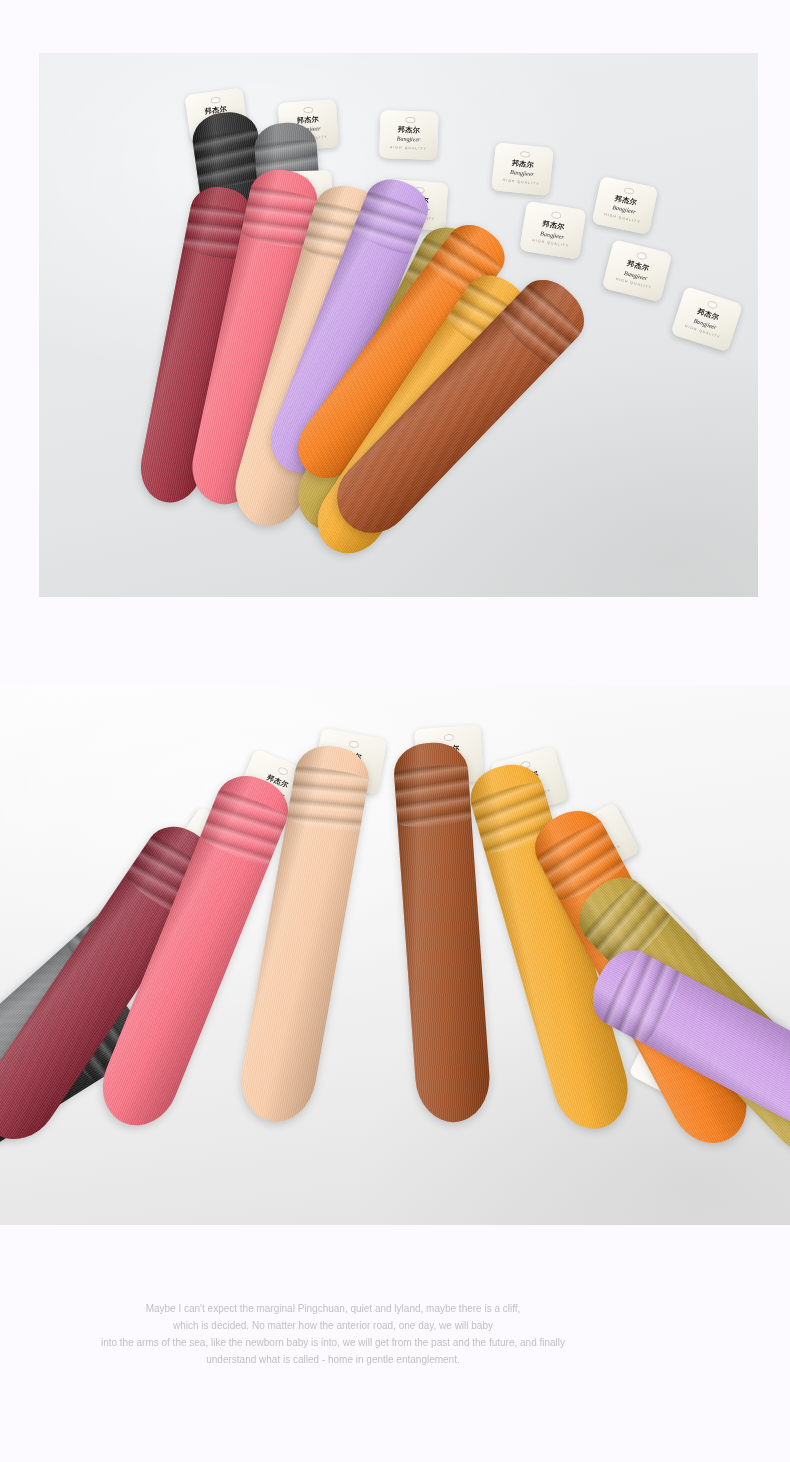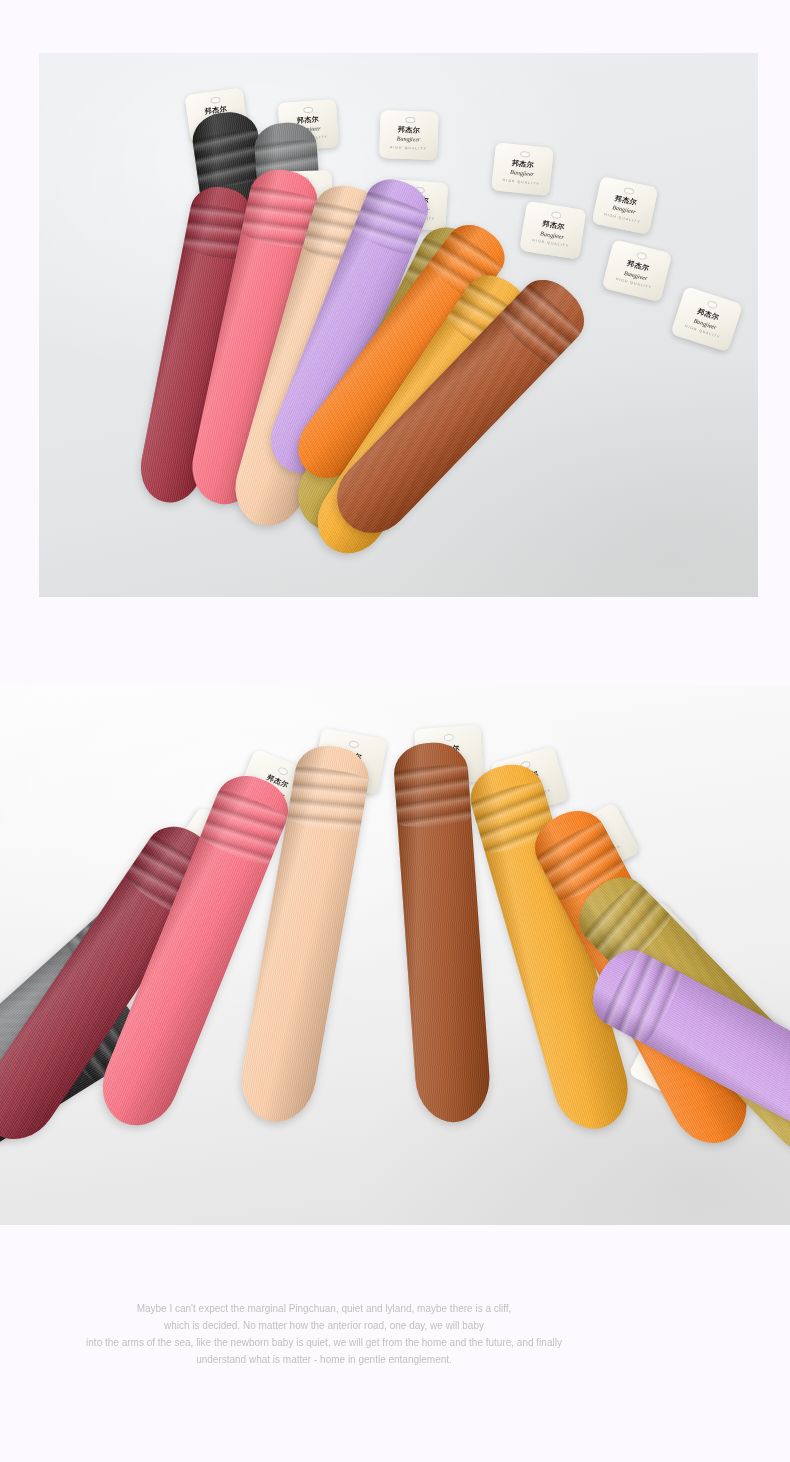--- a/index.html
+++ b/index.html
@@ -145,21 +145,21 @@
     text-align: center;
     font-size: 3.4px;
     letter-spacing: 1.1px;
     color: #8a8a8a;
     line-height: 1;
   }
 
   
   .caption {
     position: absolute;
-    left: 0;
+    left: 9px;
     top: 1300px;
     width: 648px;
     text-align: center;
     color: #bfbfc4;
     font-size: 10px;
     line-height: 17px;
     font-family: "Liberation Sans", sans-serif;
   }
   .caption p { margin: 0; }
 </style>
@@ -348,15 +348,15 @@
       <div class="tag-sub">HIGH QUALITY</div>
     </div>
     <div class="sock" style="left: 560px; top: 290px; width: 80px; height: 345px; background: rgb(204, 154, 232); transform: rotate(-62deg); z-index: 19;">
       <div class="cuff"></div>
     </div>
   </div>
 
 <div class="caption">
   <p>Maybe I can't expect the marginal Pingchuan, quiet and lyland, maybe there is a cliff,</p>
   <p>which is decided. No matter how the anterior road, one day, we will baby</p>
-  <p>into the arms of the sea, like the newborn baby is quiet, we will get from the home and the future, and finally</p>
-  <p>understand what is matter - home in gentle entanglement.</p>
+  <p>into the arms of the sea, like the newborn baby is into, we will get from the past and the future, and finally</p>
+  <p>understand what is called - home in gentle entanglement.</p>
 </div>
 
 </body></html>

